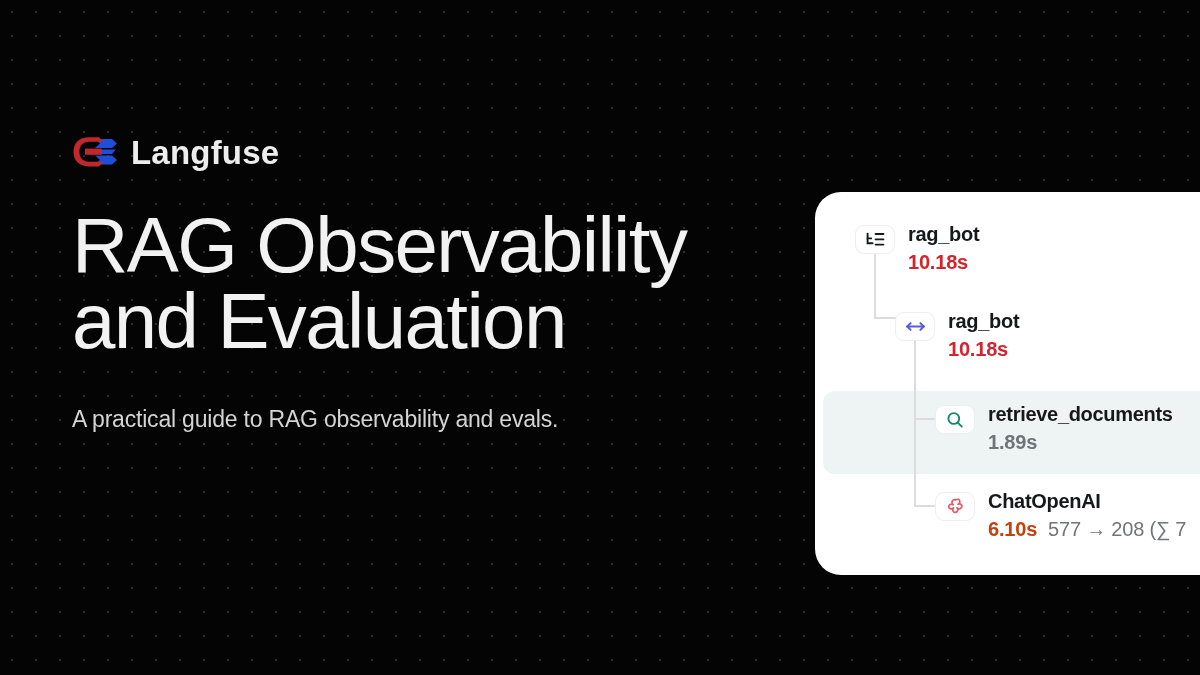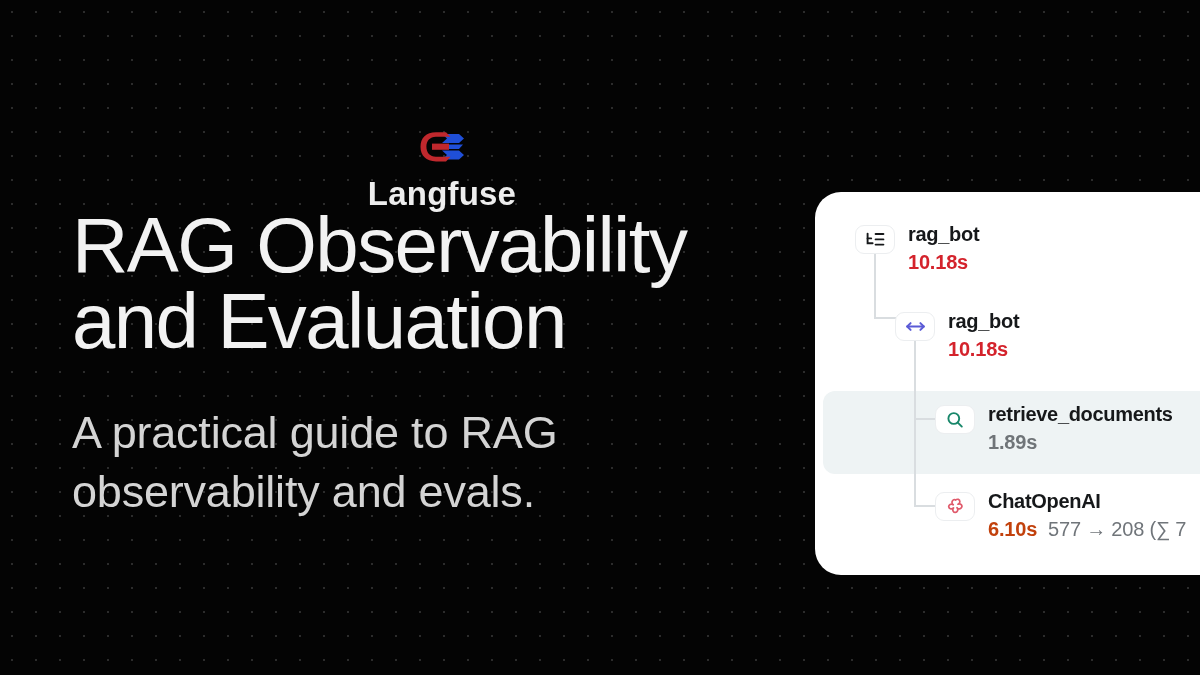--- a/index.html
+++ b/index.html
@@ -34,21 +34,20 @@
     left: 72px;
     top: 130px;
     width: 740px;
   }
 
   #brand-row {
     display: flex;
     align-items: center;
     gap: 13px;
     height: 44px;
-    flex-direction: column;
   }
 
   #brand-logo { width: 46px; height: 34px; display: block; flex: none; }
 
   #brand-name {
     font-size: 33px;
     font-weight: 700;
     letter-spacing: 0.2px;
     color: #ededed;
     line-height: 1;
@@ -59,21 +58,21 @@
     font-size: 78px;
     line-height: 0.98;
     font-weight: 400;
     letter-spacing: -1.6px;
     color: #f2f2f2;
     max-width: 730px;
   }
 
   #hero-subtitle {
     margin-top: 44px;
-    font-size: 45px;
+    font-size: 23px;
     line-height: 1.31;
     font-weight: 400;
     letter-spacing: -0.2px;
     color: #d4d4d4;
     max-width: 520px;
   }
 
   
   #trace-card {
     position: absolute;

